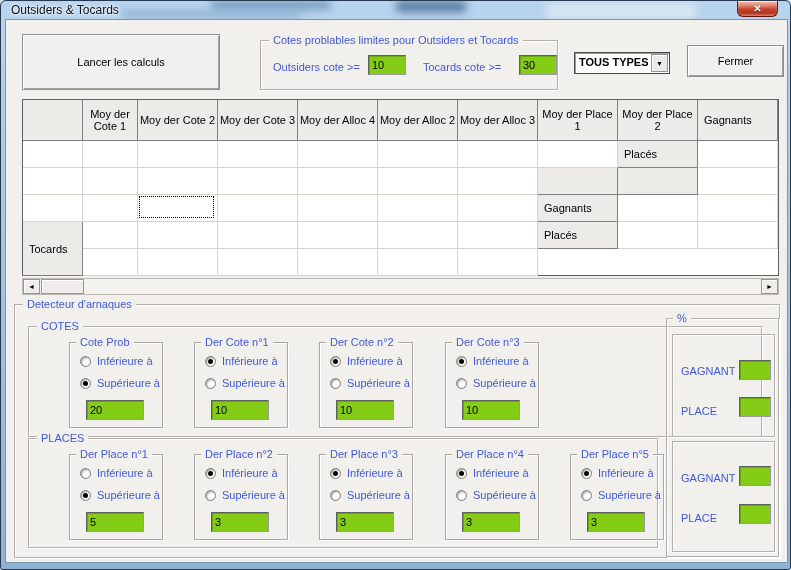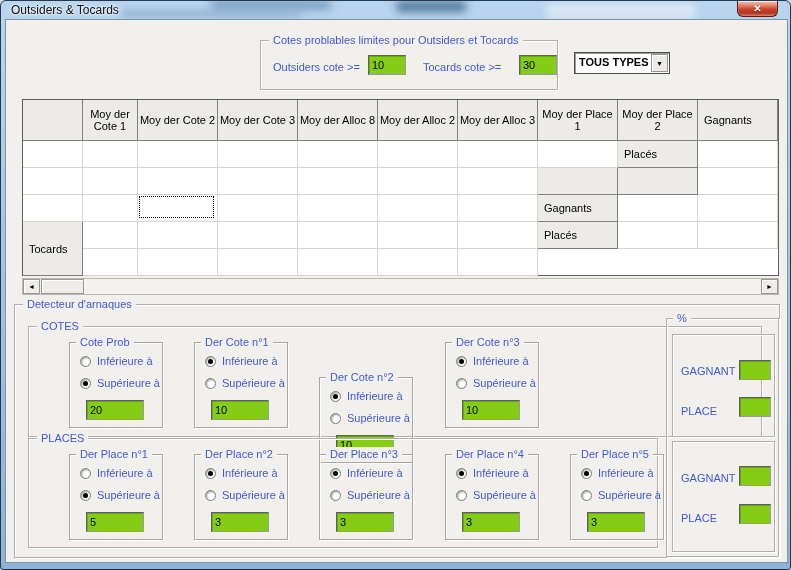--- a/index.html
+++ b/index.html
@@ -131,41 +131,43 @@
     <div class="blur-blob" style="left:545px;top:2px;width:150px;height:16px;background:#d9e7f4;"></div>
     <div class="blur-blob" style="left:120px;top:10px;width:180px;height:6px;background:#87aacb;"></div>
     <div id="window-title">Outsiders &amp; Tocards</div>
   </div>
   <div id="close-btn">
     <span>✕</span>
   </div>
 
   <div id="client">
 
+    <button class="btn3d" id="launch-btn" style="left:16px;top:14px;width:198px;height:56px;">Lancer les calculs</button>
 
     <div class="groupbox" style="left:254px;top:20px;width:298px;height:50px;">
       <span class="gb-label">Cotes problables limites pour Outsiders et Tocards</span>
       <span class="pct-label" style="left:12px;top:20px;">Outsiders cote &gt;=</span>
       <input class="tfield" style="left: 107px; top: 14px; width: 38px; height: 20px;" value="10">
       <span class="pct-label" style="left:162px;top:20px;">Tocards cote &gt;=</span>
       <input class="tfield" style="left: 258px; top: 14px; width: 38px; height: 20px;" value="30">
     </div>
 
     <div id="type-combo">
       <span class="val">TOUS TYPES</span>
       <span class="drop">▼</span>
     </div>
 
+    <button class="btn3d" style="left:681px;top:25px;width:97px;height:32px;">Fermer</button>
 
     <div id="grid">
       <div class="f"></div>
       <div class="f h">Moy der Cote 1</div>
       <div class="f h">Moy der Cote 2</div>
       <div class="f h">Moy der Cote 3</div>
-      <div class="f h">Moy der Alloc 8</div>
+      <div class="f h">Moy der Alloc 4</div>
       <div class="f h">Moy der Alloc 2</div>
       <div class="f h">Moy der Alloc 3</div>
       <div class="f h">Moy der Place 1</div>
       <div class="f h">Moy der Place 2</div>
 
       <div class="f">Gagnants</div>
       <div class="c"></div>
         <div class="c"></div>
         <div class="c"></div>
         <div class="c"></div>
@@ -252,21 +254,21 @@
             <span class="radio checked"></span>
             <span class="radio-label">Inférieure à</span>
           </label>
           <label class="radio-row" style="left:10px;top:34px;">
             <span class="radio"></span>
             <span class="radio-label">Supérieure à</span>
           </label>
           <input class="tfield" style="left: 16px; top: 57px; width: 58px; height: 20px;" value="10">
         </div>
 
-        <div class="mini-frame" style="left:290px;top:15px;margin-top:35px;">
+        <div class="mini-frame" style="left:290px;top:15px;">
           <span class="gb-label">Der Cote n°2</span>
           <label class="radio-row" style="left:10px;top:12px;">
             <span class="radio checked"></span>
             <span class="radio-label">Inférieure à</span>
           </label>
           <label class="radio-row" style="left:10px;top:34px;">
             <span class="radio"></span>
             <span class="radio-label">Supérieure à</span>
           </label>
           <input class="tfield" style="left: 16px; top: 57px; width: 58px; height: 20px;" value="10">

